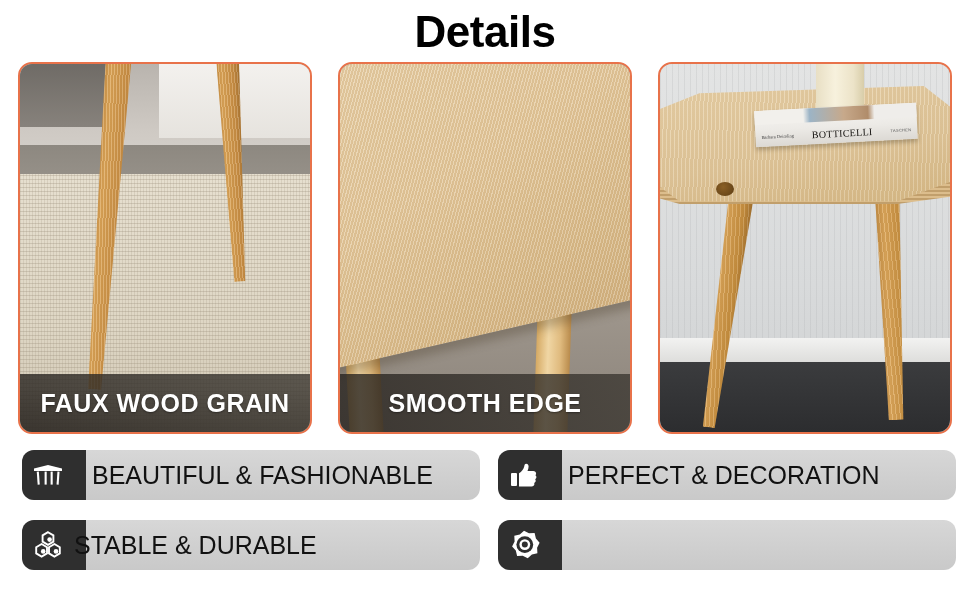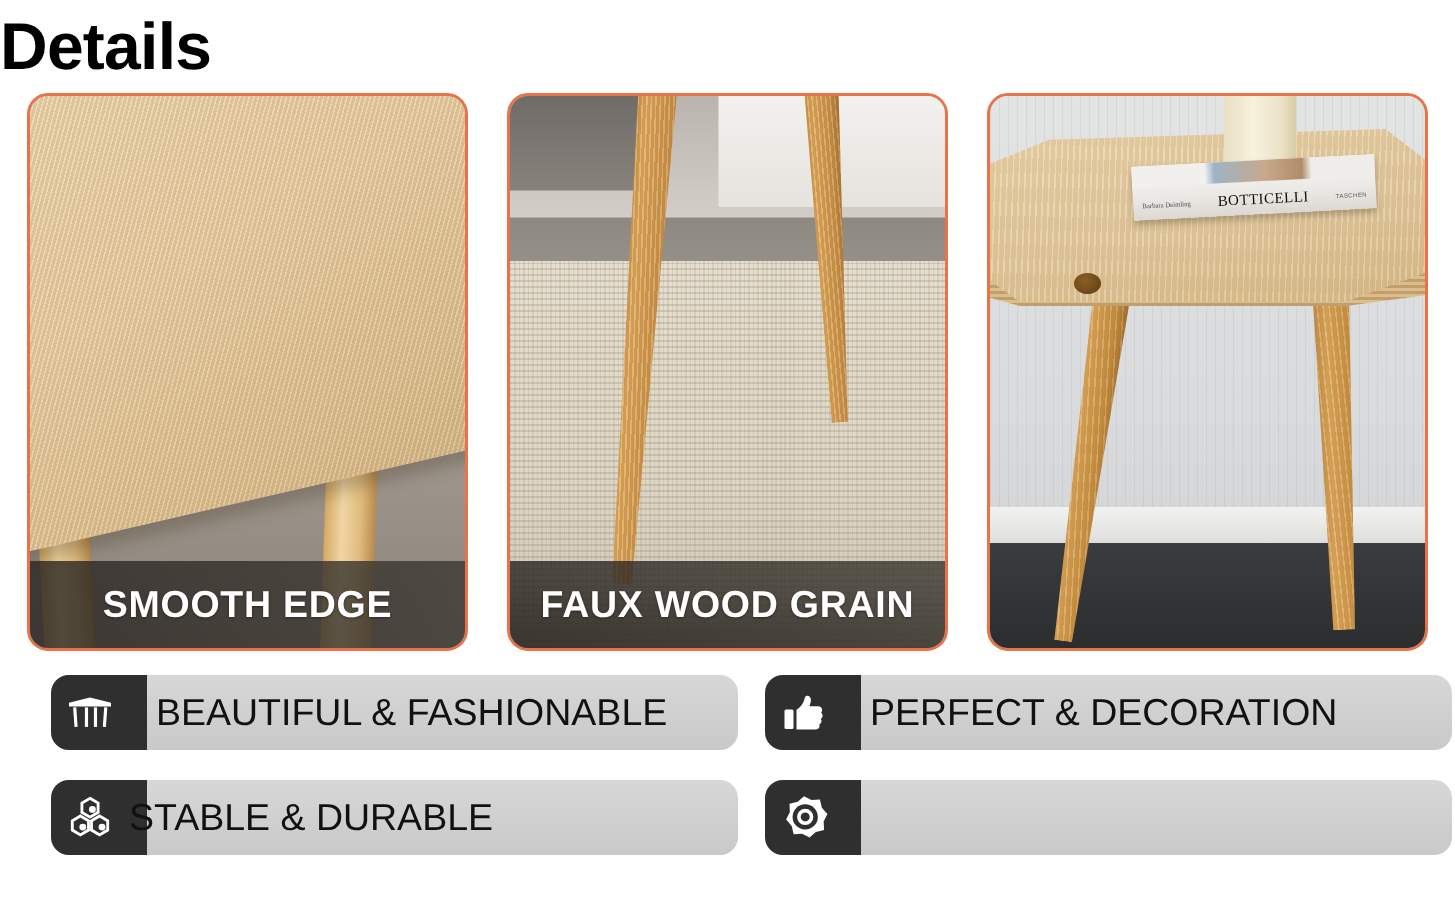--- a/index.html
+++ b/index.html
@@ -7,21 +7,21 @@
   html,body{ background:#ffffff; }
   body{
     width:970px; height:600px;
     font-family:"Liberation Sans", sans-serif;
     overflow:hidden; position:relative;
   }
 
   
   #page-title{
     position:absolute; top:6px; left:0; width:970px;
-    text-align:left;
+    text-align:center;
     font-size:44px; font-weight:bold; color:#000;
     letter-spacing:-0.5px; line-height:52px;
   }
 
   
   #panel-row{
     position:absolute; top:62px; left:18px;
     width:934px; height:372px;
     display:flex; justify-content:space-between;
   }
@@ -218,21 +218,21 @@
   .bk-pub{ font-size:4px; color:#5a5a5a; letter-spacing:.3px; }
   .p3-candle{
     position:absolute; left:156px; top:-4px;
     width:48px; height:58px;
     background:linear-gradient(90deg,#e8dfc4,#f7f1dd 40%,#ece3c8 78%,#d8cda9);
     border-radius:3px 3px 2px 2px;
   }
 
   
   #features{
-    position:absolute; left:34px; top:450px;
+    position:absolute; left:22px; top:450px;
     width:934px;
     display:grid;
     grid-template-columns:1fr 1fr;
     grid-template-rows:50px 50px;
     column-gap:18px; row-gap:20px;
   }
   .feature{
     position:relative;
     height:50px;
     display:flex; align-items:center;
@@ -262,49 +262,49 @@
     font-size:25px; color:#111; white-space:nowrap;
   }
   .feature-label.center{ text-align:left; padding-left:0; }
 </style>
 </head>
 <body>
 
 <div id="page-title">Details</div>
 
 <div id="panel-row">
-
-  <div class="panel">
-    <div class="photo">
-      <div class="p1-bg"></div>
-      <div class="p1-floor"></div>
-      <div class="p1-leg l"></div>
-      <div class="p1-leg r"></div>
-      <div class="p1-edge"></div>
-      <div class="p1-top"></div>
-    </div>
-    <div class="caption">
-      <span class="caption-text">SMOOTH EDGE</span>
-    </div>
-  </div>
 
   <div class="panel">
     <div class="photo">
       <div class="p2-wall"></div>
       <div class="p2-wall-white"></div>
       <div class="p2-block"></div>
       <div class="p2-floor"></div>
       <div class="p2-rug">
         <div class="p2-rug-shadow"></div>
       </div>
       <div class="p2-leg a"></div>
       <div class="p2-leg b"></div>
     </div>
     <div class="caption">
       <span class="caption-text">FAUX WOOD GRAIN</span>
+    </div>
+  </div>
+
+  <div class="panel">
+    <div class="photo">
+      <div class="p1-bg"></div>
+      <div class="p1-floor"></div>
+      <div class="p1-leg l"></div>
+      <div class="p1-leg r"></div>
+      <div class="p1-edge"></div>
+      <div class="p1-top"></div>
+    </div>
+    <div class="caption">
+      <span class="caption-text">SMOOTH EDGE</span>
     </div>
   </div>
 
   <div class="panel">
     <div class="photo">
       <div class="p3-wall"></div>
       <div class="p3-baseboard"></div>
       <div class="p3-floor"></div>
       <div class="p3-leg left"></div>
       <div class="p3-leg right"></div>

